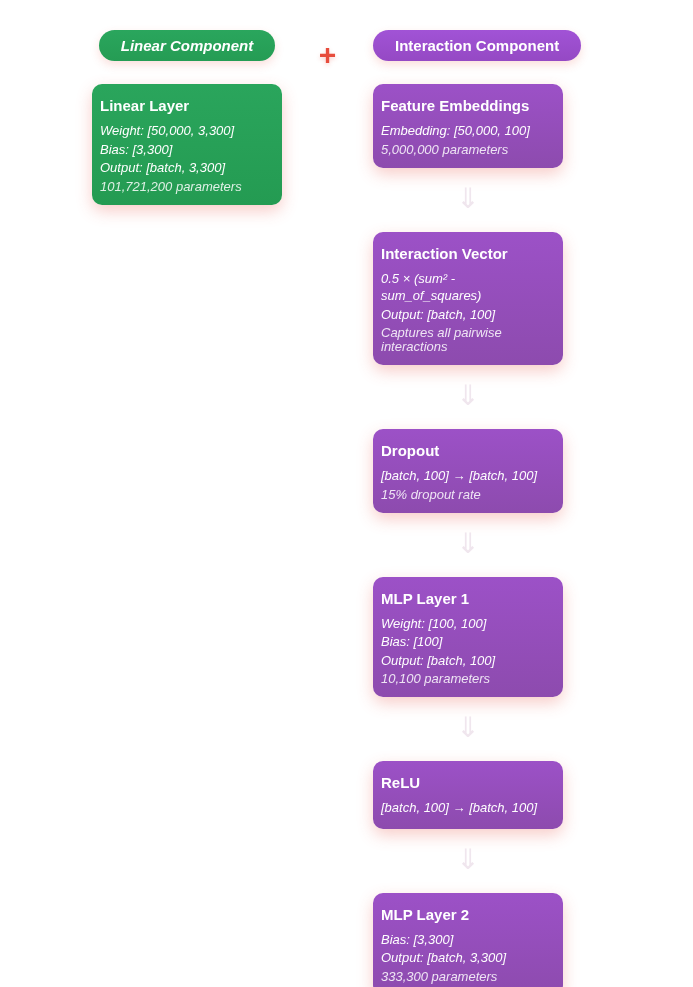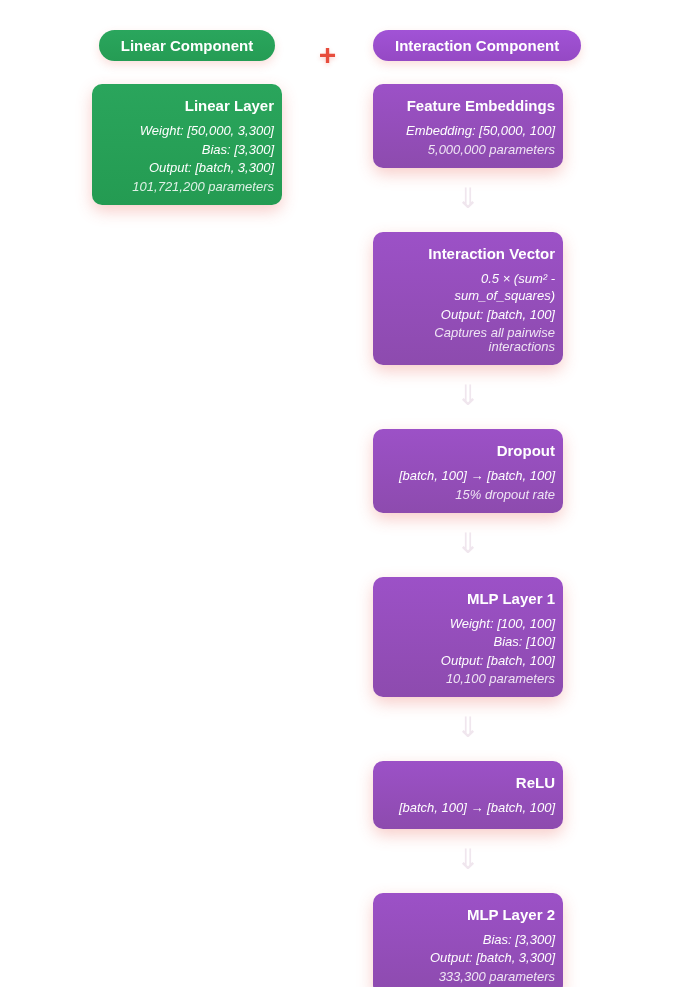--- a/index.html
+++ b/index.html
@@ -39,28 +39,28 @@
     width: fit-content;
     margin: 0 auto 23px auto;
     padding: 7px 22px;
     border-radius: 50px;
     color: #ffffff;
     font-weight: 700;
     font-size: 15px;
     white-space: nowrap;
     box-shadow: 0 4px 10px rgba(231,76,60,0.18);
   }
-  .pill-green  { background: linear-gradient(180deg, #2aa65d, #259c54); }
+  .pill-green  { background: linear-gradient(180deg, #2aa65d, #259c54); font-style: italic; }
   .pill-purple { background: linear-gradient(180deg, #a153d6, #9549c4); text-align: center; }
 
   .box {
     border-radius: 10px;
     padding: 13px 8px 11px 8px;
     color: #ffffff;
-    text-align: right;
+    text-align: left;
     box-shadow: 0 6px 16px rgba(231,76,60,0.28);
   }
   .box-green  { background: linear-gradient(180deg, #2aa55c, #249b52); }
   .box-purple { background: linear-gradient(180deg, #9c51c7, #8d4bae); }
 
   .box-title {
     font-size: 15px;
     font-weight: 700;
     margin-bottom: 7px;
     line-height: 18px;

